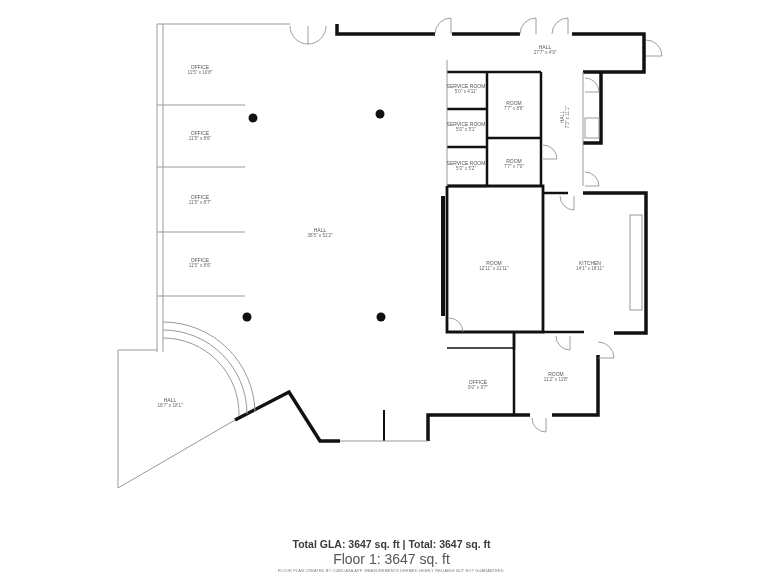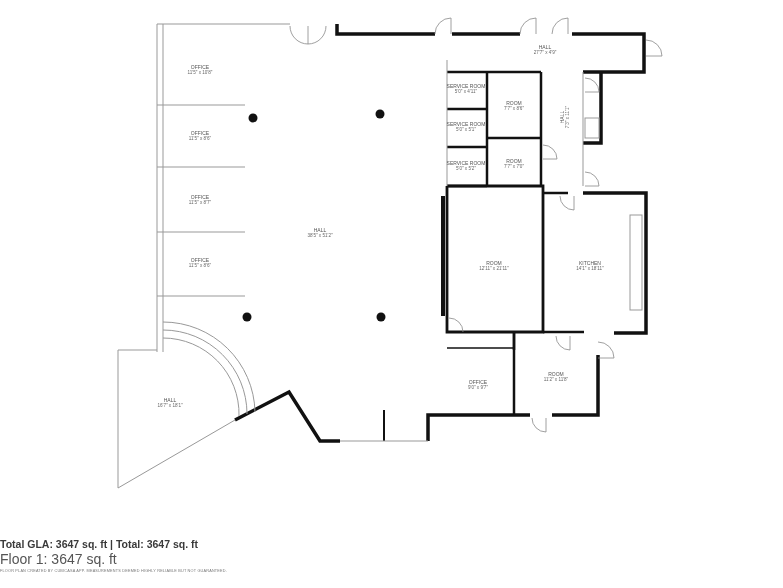--- a/index.html
+++ b/index.html
@@ -1,20 +1,20 @@
 <!DOCTYPE html>
 <html><head>
 <meta charset="utf-8">
 <style>
   html, body { margin:0; padding:0; background:#ffffff; }
   body { width:783px; height:588px; position:relative; overflow:hidden; font-family:"Liberation Sans", sans-serif; }
   #plan { position:absolute; left:0; top:0; width:783px; height:588px; }
   .lbl { position:absolute; transform:translate(-50%,-50%); text-align:center; color:#555; font-size:5px; line-height:6px; white-space:nowrap; font-family:"Liberation Sans", sans-serif; text-transform:uppercase; }
   .lbl .d { display:block; text-transform:none; font-size:4.6px; color:#666; }
-  .footer { position:absolute; left:0; width:783px; text-align:left; color:#444; font-family:"Liberation Sans", sans-serif; }
+  .footer { position:absolute; left:0; width:783px; text-align:center; color:#444; font-family:"Liberation Sans", sans-serif; }
   .f1 { top:538px; font-size:10.5px; font-weight:bold; color:#3a3a3a; }
   .f2 { top:551px; font-size:14px; color:#555; }
   .f3 { top:569px; font-size:3.8px; color:#777; letter-spacing:0.2px; text-transform:uppercase; }
 </style>
 </head>
 <body>
 
 <svg id="plan" viewBox="0 0 783 588" xmlns="http://www.w3.org/2000/svg">
   <g fill="none" stroke="#111" stroke-width="3.5" stroke-linejoin="miter">
 

